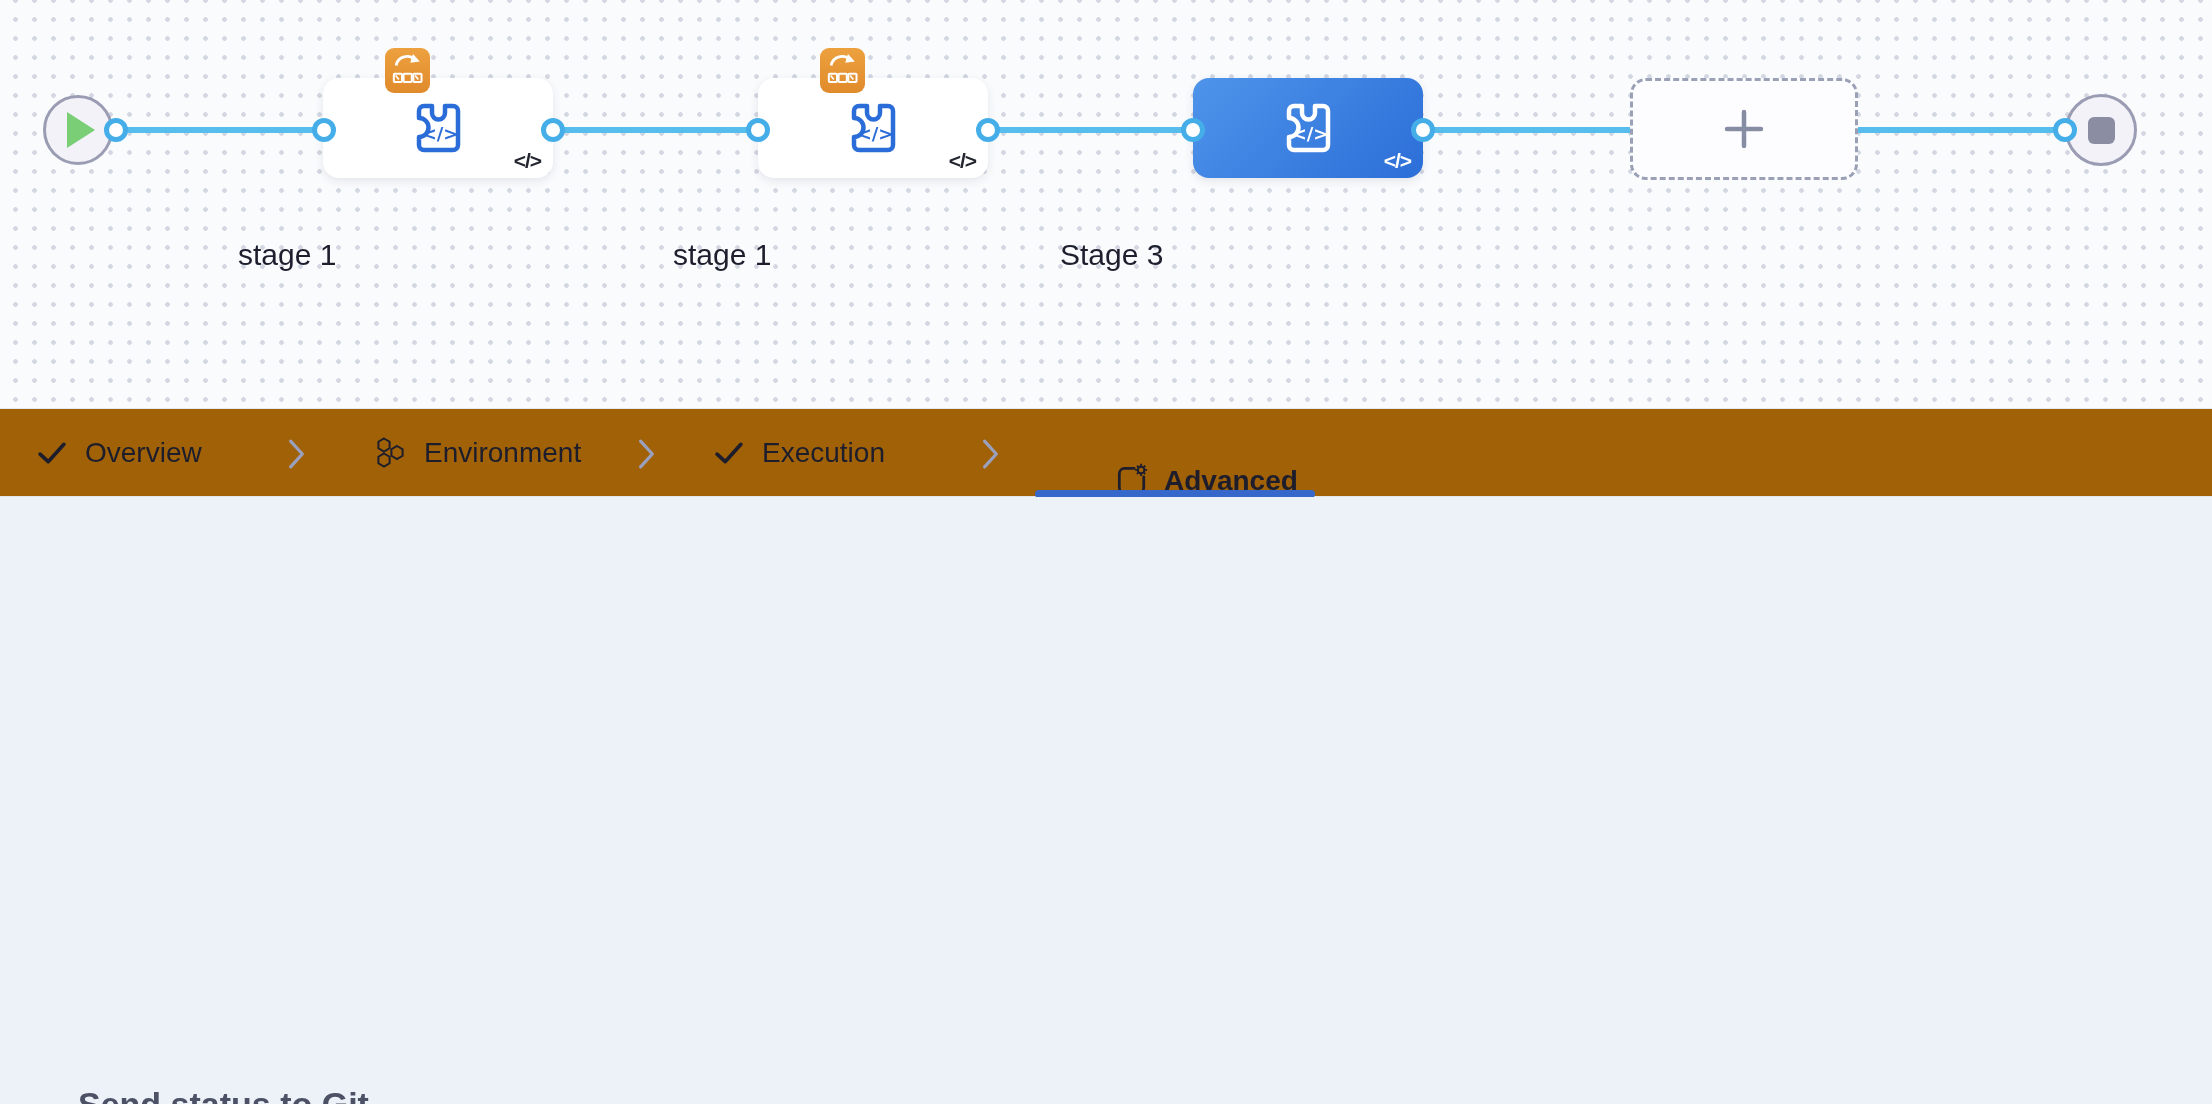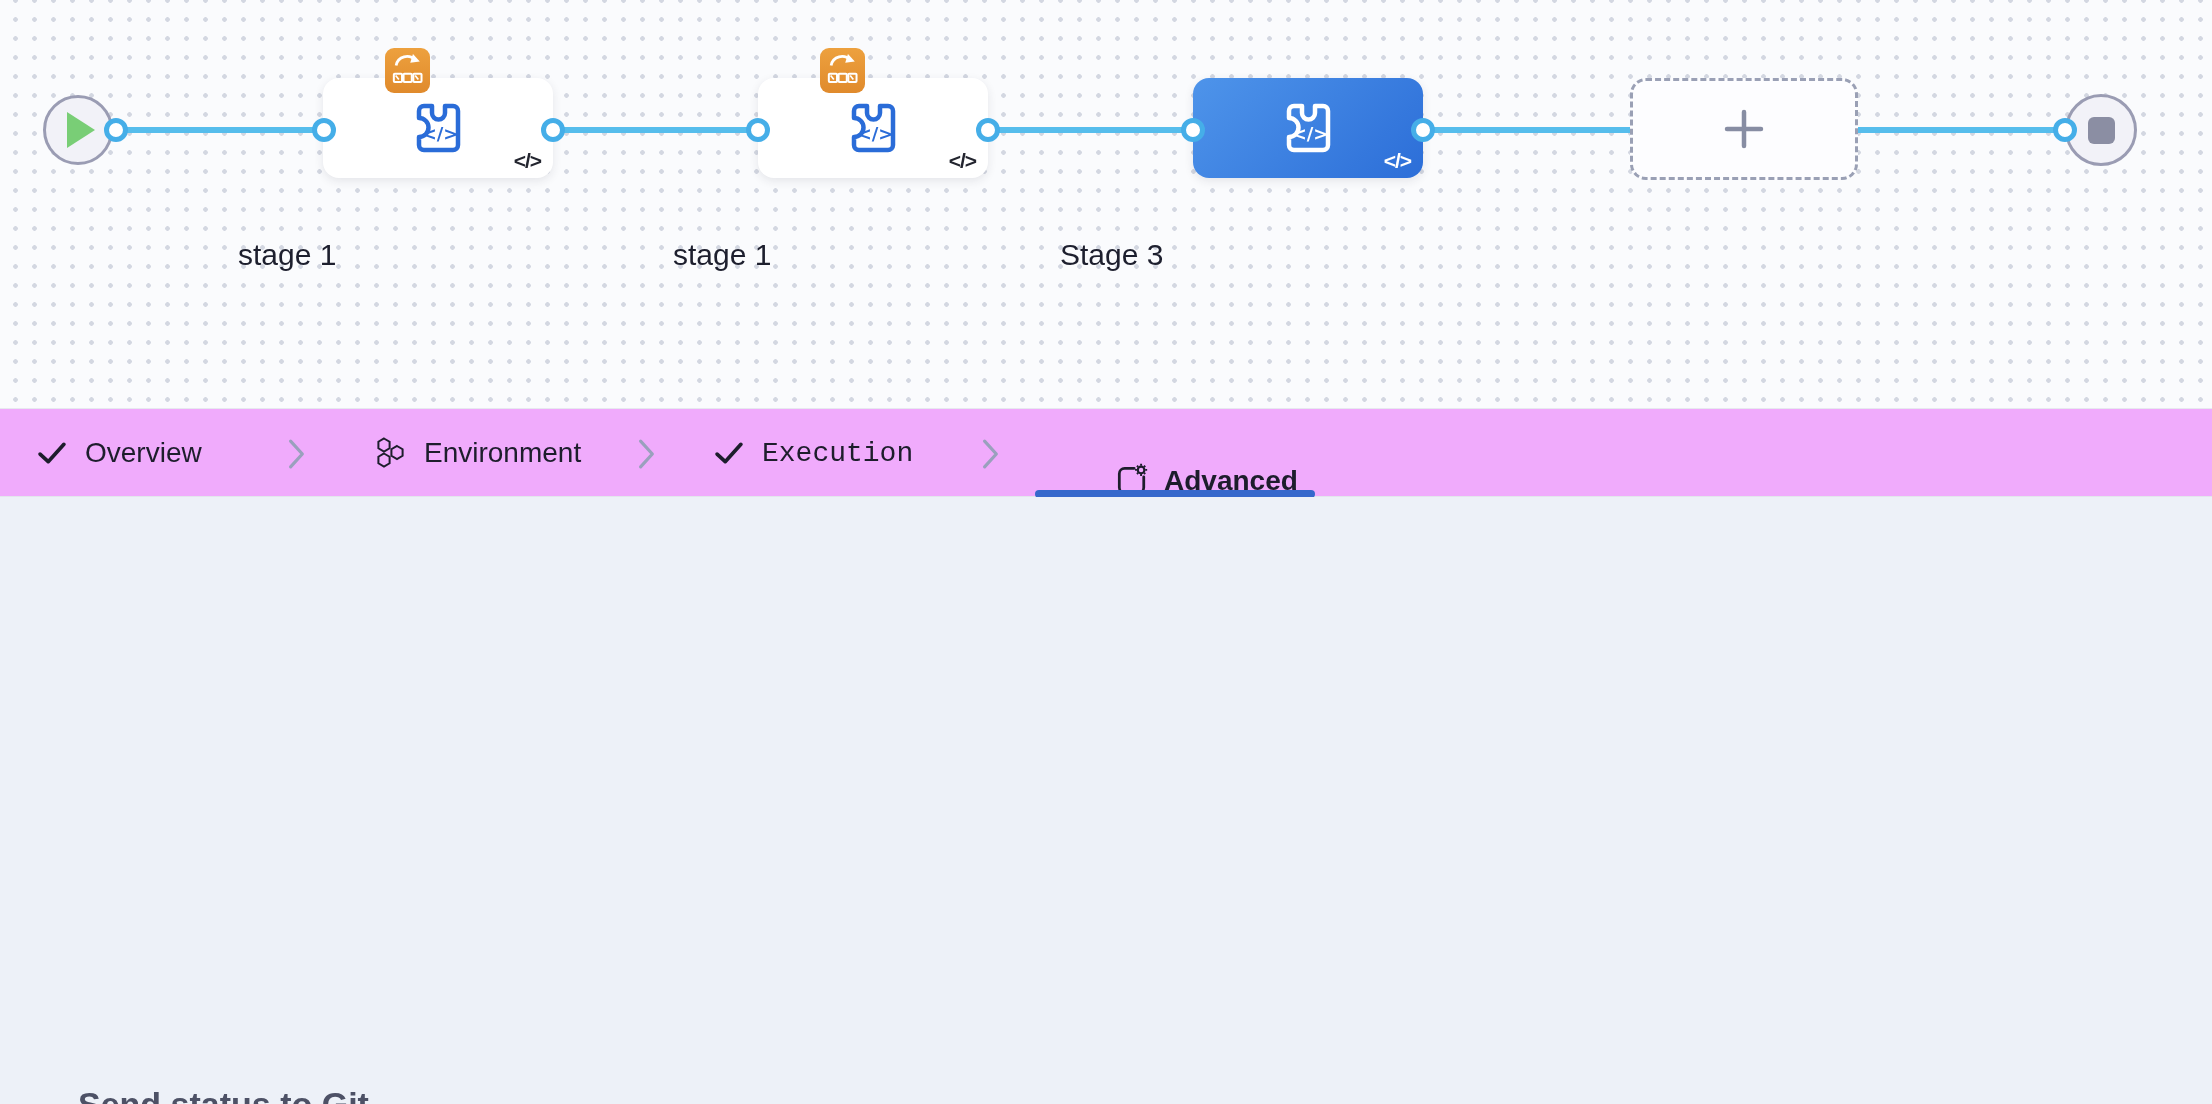--- a/index.html
+++ b/index.html
@@ -50,21 +50,21 @@
     display:flex; align-items:center; justify-content:center;
   }
   .node-label {
     position:absolute; top:238px; width:400px; text-align:left;
     font-size:30px; color:#1d1f2e; z-index:2;
   }
 
   
   #tabbar {
     position:absolute; left:0; top:408px; width:2212px; height:89px;
-    background:#f0abfc; border-top:1px solid #e7e9ef; border-bottom:1px solid #e3e6ed;
+    background:#a16207; border-top:1px solid #e7e9ef; border-bottom:1px solid #e3e6ed;
   }
   .tab { position:absolute; top:0; height:88px; display:flex; align-items:center; gap:16px; cursor:pointer; }
   .tab-label { font-size:28px; color:#1d1d2c; }
   .tab-label.bold { font-weight:bold; }
   .tab-sep { position:absolute; top:29px; }
   #tab-underline {
     position:absolute; left:1035px; top:81px; width:280px; height:8px;
     border-radius:5px; background:#3668cc;
   }
 
@@ -178,21 +178,21 @@
         <polygon points="12,17.5 17.6,20.75 17.6,27.25 12,30.5 6.4,27.25 6.4,20.75" fill="none" stroke="#1d1d2c" stroke-width="2"></polygon>
         <polygon points="25,10 30.6,13.25 30.6,19.75 25,23 19.4,19.75 19.4,13.25" fill="none" stroke="#1d1d2c" stroke-width="2"></polygon>
       </svg>
       <span class="tab-label">Environment</span>
     </div>
 
     <svg class="tab-sep" style="left:636px;" width="22" height="32" viewBox="0 0 18 30">
       <polyline points="3,3 14,15 3,27" fill="none" stroke="#9aa0bd" stroke-width="3" stroke-linecap="round" stroke-linejoin="round"></polyline>
     </svg>
 
-    <div class="tab" style="left:712px;font-family:Liberation Mono, monospace;">
+    <div class="tab" style="left:712px;">
       <svg width="34" height="26" viewBox="0 0 28 24">
         <polyline points="3,13 10.5,20 25,4" fill="none" stroke="#1d1d2c" stroke-width="3.4" stroke-linecap="round" stroke-linejoin="round"></polyline>
       </svg>
       <span class="tab-label">Execution</span>
     </div>
 
     <svg class="tab-sep" style="left:980px;" width="22" height="32" viewBox="0 0 18 30">
       <polyline points="3,3 14,15 3,27" fill="none" stroke="#9aa0bd" stroke-width="3" stroke-linecap="round" stroke-linejoin="round"></polyline>
     </svg>
 

